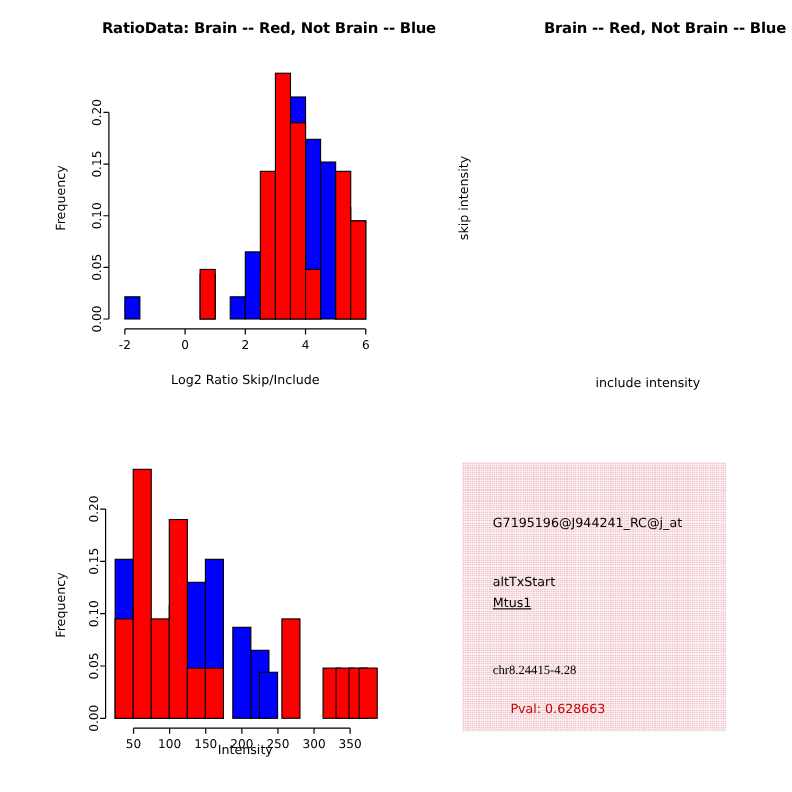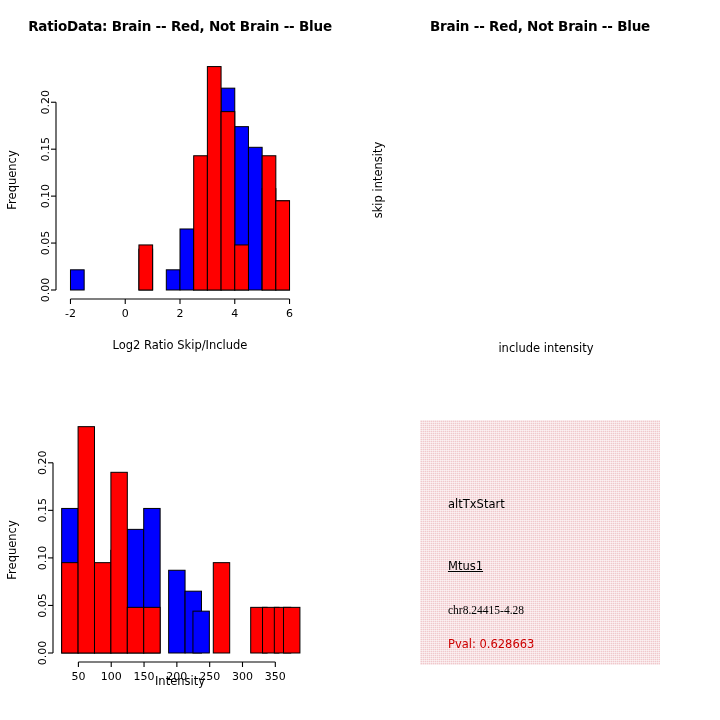--- a/index.html
+++ b/index.html
@@ -1,21 +1,21 @@
 <!DOCTYPE html>
 <html><head>
 <meta charset="utf-8">
 <style>
   html,body{margin:0;padding:0;}
   body{
     width:720px;height:720px;background:#ffffff;
     font-family:"DejaVu Sans", sans-serif;
     color:#000;overflow:hidden;position:relative;
   }
-  .panel{position:absolute;}
+  .panel{position:absolute;padding-left:43px;}
   .ttl{
     position:absolute;width:100%;text-align:center;
     font-weight:bold;font-size:13.5px;letter-spacing:-0.2px;
     white-space:nowrap;
   }
   svg{display:block;}
   text{font-family:"DejaVu Sans", sans-serif;}
   .axlab{font-size:11.5px;}
   
   #info-panel{
@@ -243,17 +243,18 @@
         <text x="43" y="150.3469387755102" text-anchor="middle" font-size="11" transform="rotate(-90 43 150.3469387755102)" dominant-baseline="middle">0.15</text>
         <line x1="53" y1="102.79591836734693" x2="48" y2="102.79591836734693" stroke="#000" stroke-width="1.1"></line>
         <text x="43" y="102.79591836734693" text-anchor="middle" font-size="11" transform="rotate(-90 43 102.79591836734693)" dominant-baseline="middle">0.20</text>
       </g>
     <text class="axlab" x="180" y="325" text-anchor="middle">Intensity</text>
     <text class="axlab" x="16" y="190" text-anchor="middle" transform="rotate(-90 16 190)">Frequency</text>
   </svg>
 </div>
 
 <div id="info-panel">
-  <div class="line" style="top:77px;">altTxStart</div>
-  <div class="line" style="top:139px;text-decoration:underline;">Mtus1</div>
+  <div class="line" style="top:48px;">G7195196@J944241_RC@j_at</div>
+  <div class="line" style="top:102px;">altTxStart</div>
+  <div class="line" style="top:121px;text-decoration:underline;">Mtus1</div>
   <div class="line" style="top:184px;font-family:Liberation Serif, serif;">chr8.24415-4.28</div>
-  <div class="line pval" style="top:217px;">Pval: 0.628663</div>
+  <div class="line pval" style="top:217px;margin-left:16px;">Pval: 0.628663</div>
 </div>
 
 </body></html>

